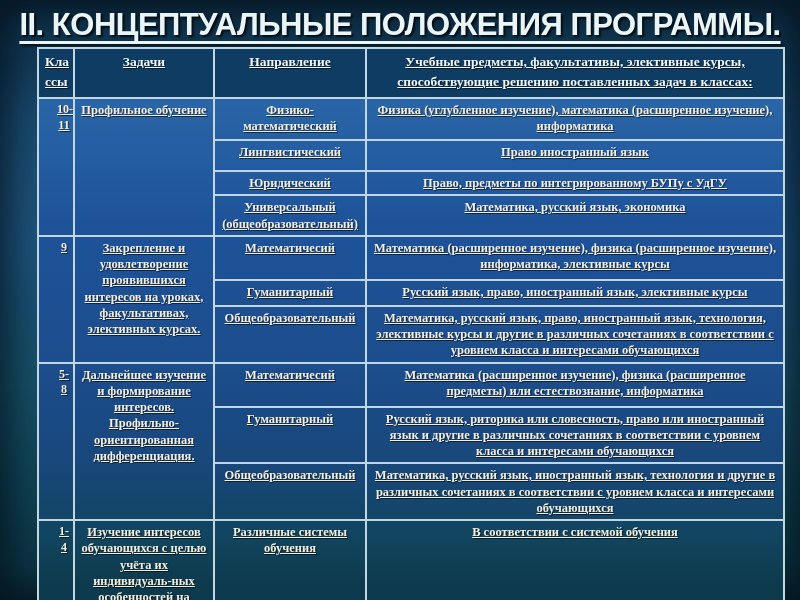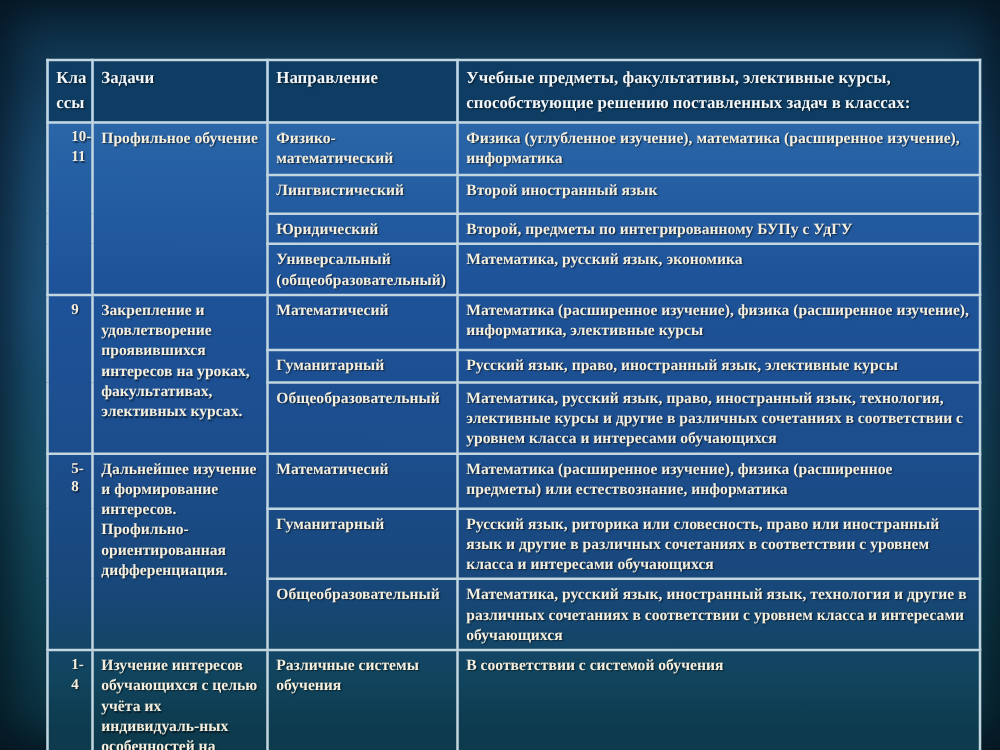--- a/index.html
+++ b/index.html
@@ -29,37 +29,39 @@
   }
   table.program{
     position:absolute; left:37px; top:47px; width:748px;
     border-collapse:collapse; table-layout:fixed;
     background:linear-gradient(180deg, var(--body_top) 48px, #1e539a 175px,
                var(--body_mid) 320px, #18477a 420px, #11455f 490px, var(--body_bottom) 536px);
     border:2px solid var(--border);
   }
   .program th, .program td{
     border:2px solid var(--border);
-    vertical-align:top; text-align:left;
+    vertical-align:top; text-align:center;
     color:var(--cell_text); font-weight:bold; font-size:12.5px; line-height:1.3;
     padding:3px 6px; text-shadow:1px 1px 1px rgba(0,0,0,0.55);
     overflow:hidden;
+    text-decoration:underline;
   }
   .program th{
     background:var(--header_cell_bg); color:#f2f6f8; font-size:13.5px; line-height:1.45;
   }
   .c-classes{width:36px;} .c-task{width:140px;} .c-dir{width:152px;}
   .h50{height:50px;} .h42{height:42px;} .h27{height:31px;} .h24{height:24px;margin-top:32px;} .h38{height:38px;}
   .h44{height:44px;} .h26{height:26px;} .h52{height:52px;} .h48{height:48px;} .h55{height:55px;} .h86{height:86px;}
   td.classes{font-size:12px; padding-left:18px; padding-right:2px;}
 </style>
 </head>
 <body>
 
 <div class="slide">
+  <h1 class="title">II. КОНЦЕПТУАЛЬНЫЕ ПОЛОЖЕНИЯ ПРОГРАММЫ.</h1>
 
   <table class="program">
     <colgroup>
       <col class="c-classes">
         <col class="c-task">
         <col class="c-dir">
         <col>
     </colgroup>
     <thead>
       <tr class="h50">
@@ -72,25 +74,25 @@
     <tbody>
 
       <tr class="h42">
         <td class="classes" rowspan="4">10-11</td>
         <td rowspan="4">Профильное обучение</td>
         <td>Физико-математический</td>
         <td>Физика (углубленное изучение), математика (расширенное изучение), информатика</td>
       </tr>
       <tr class="h27">
         <td>Лингвистический</td>
-        <td>Второй иностранный язык</td>
+        <td>Право иностранный язык</td>
       </tr>
       <tr class="h24">
         <td>Юридический</td>
-        <td>Второй, предметы по интегрированному БУПу с УдГУ</td>
+        <td>Право, предметы по интегрированному БУПу с УдГУ</td>
       </tr>
       <tr class="h38">
         <td>Универсальный (общеобразовательный)</td>
         <td>Математика, русский язык, экономика</td>
       </tr>
 
       <tr class="h44">
         <td class="classes" rowspan="3">9</td>
         <td rowspan="3">Закрепление и удовлетворение проявившихся интересов на уроках, факультативах, элективных курсах.</td>
         <td>Математичесий</td>

